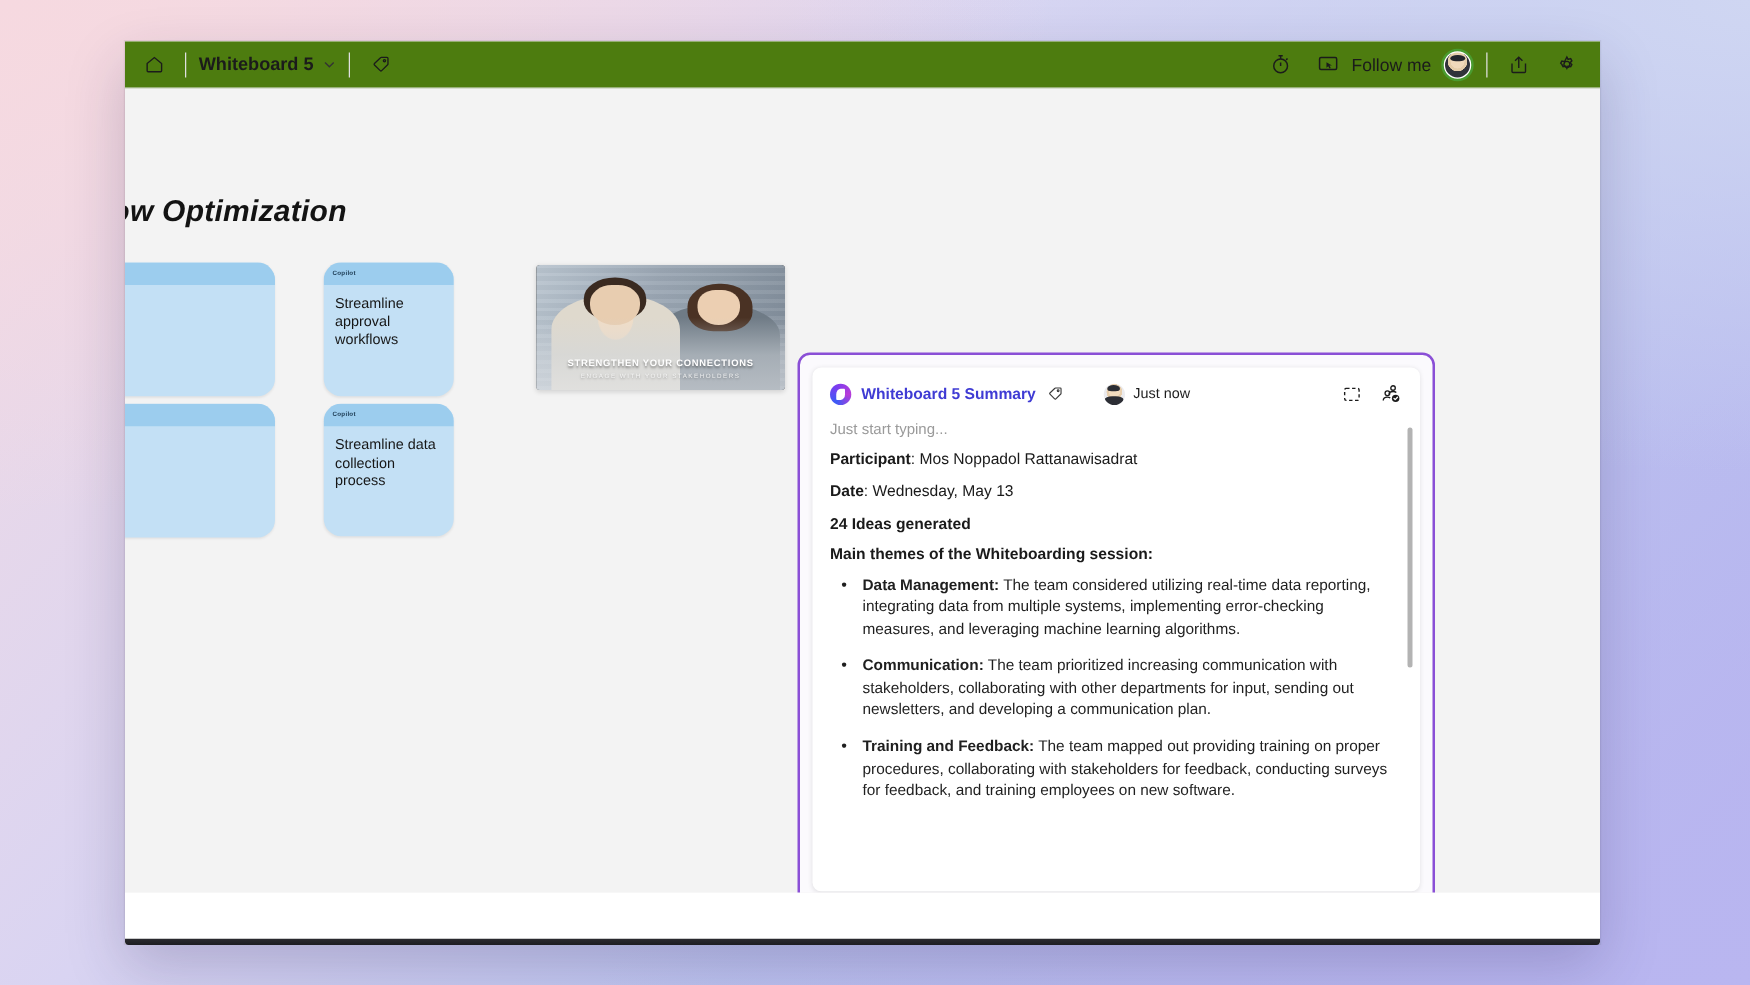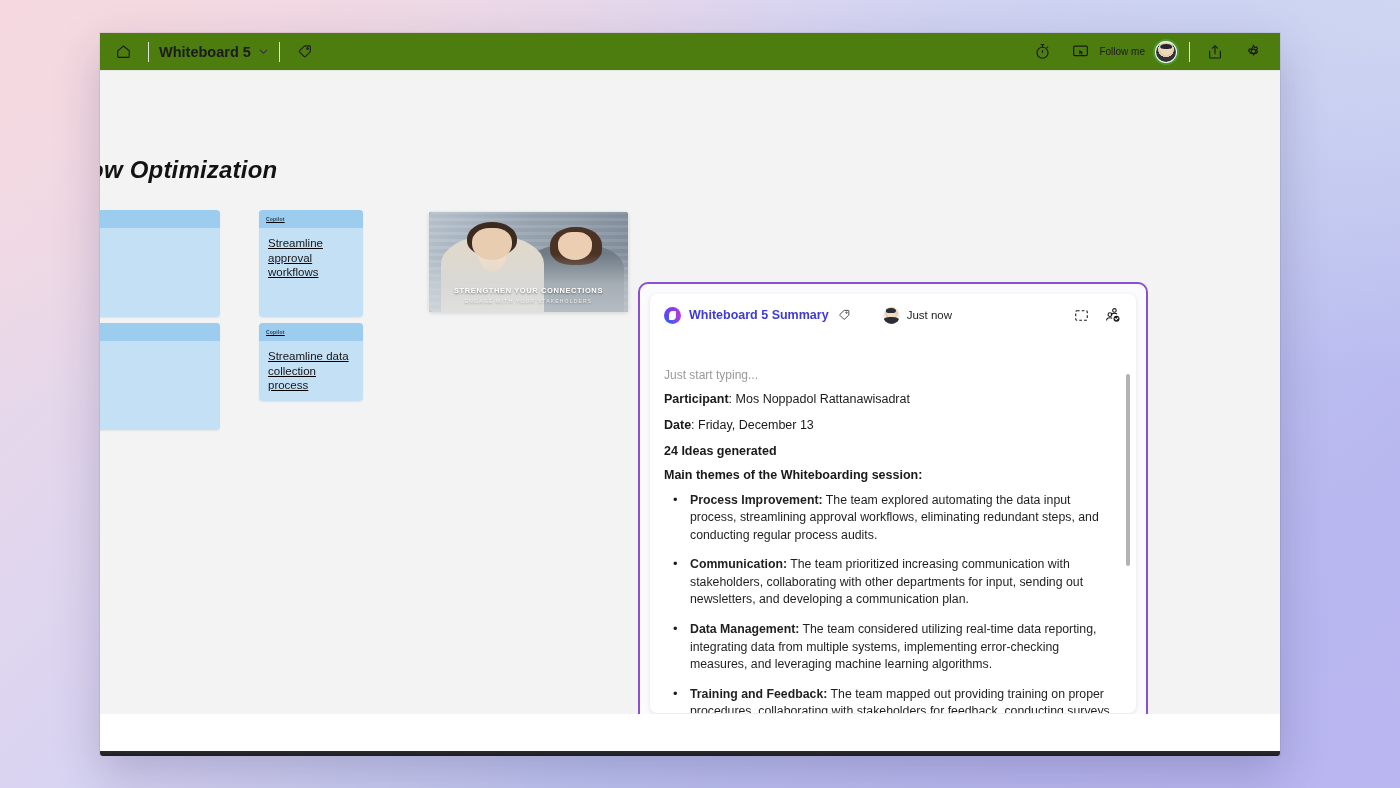--- a/index.html
+++ b/index.html
@@ -65,21 +65,21 @@
   }
   .cmd-btn {
     height: 30px; min-width: 30px; display: flex; align-items: center; justify-content: center;
     border-radius: 4px; cursor: pointer; color: #1b1b1b;
   }
   .cmd-sep { width: 1px; height: 20px; background: #e0e0e0; margin: 0 10px; }
   .wb-name { font-size: 14.5px; font-weight: 700; color: #1b1b1b; cursor: pointer; }
   .chev { margin-left: 7px; color: #444; }
   .cmd-spacer { flex: 1; }
   .followme {
-    font-size: 10px; color: #1b1b1b; margin: 0 8px 0 4px; cursor: pointer; white-space: nowrap; text-align: right;
+    font-size: 14px; color: #1b1b1b; margin: 0 8px 0 4px; cursor: pointer; white-space: nowrap; text-align: right;
   }
   .ring-avatar {
     width: 26px; height: 26px; border-radius: 50%; border: 2px solid #4a9b2f;
     padding: 1px; cursor: pointer; position: relative; background: #fff;
   }
   .ring-avatar > span {
     display: block; width: 100%; height: 100%; border-radius: 50%; overflow: hidden; position: relative;
     background: radial-gradient(circle at 50% 36%, #f0d9bb 0 34%, #e5cdaa 35% 48%, #30323a 49% 100%);
   }
   .ring-avatar > span::before {
@@ -94,22 +94,22 @@
     background: #f3f3f3;
   }
   .board-title {
     position: absolute; left: 2px; top: 85px;
     font-size: 24px; font-weight: 700; font-style: italic; color: #131313;
     white-space: nowrap; letter-spacing: .2px;
   }
 
   
   .note {
-    position: absolute; background: #c3e0f5; border-radius: 4px; overflow: hidden;
-    box-shadow: 0 1px 2px rgba(0,0,0,0.07); cursor: pointer; text-decoration: underline;
+    position: absolute; background: #c3e0f5; border-radius: 14px; overflow: hidden;
+    box-shadow: 0 1px 2px rgba(0,0,0,0.07); cursor: pointer;
   }
   .note-head {
     height: 18px; background: #9ccdee; display: flex; align-items: center; padding-left: 7px;
   }
   .note-head span { font-size: 5px; font-weight: 700; color: #1b3a52; letter-spacing: .2px; }
   .note-body { padding: 8px 9px; font-size: 11.5px; line-height: 1.27; color: #161616; }
 
   
   .videocard {
     position: absolute; border-radius: 3px; overflow: hidden; cursor: pointer;
@@ -166,21 +166,21 @@
   }
 
   
   .sumwrap {
     position: absolute; left: 538px; top: 211px; width: 510px; height: 443px;
     border: 2px solid #8a4fd6; border-radius: 10px; background: #fbfafd;
     padding: 10px;
   }
   .sumcard {
     width: 100%; height: 100%; background: #fff; border-radius: 7px;
-    box-shadow: 0 1px 4px rgba(0,0,0,.10); display: flex; flex-direction: column; overflow: hidden; gap: 32px;
+    box-shadow: 0 1px 4px rgba(0,0,0,.10); display: flex; flex-direction: column; overflow: hidden;
   }
   .sum-head { display: flex; align-items: center; padding: 12px 14px 6px 14px; }
   .copilot-mark {
     width: 17px; height: 17px; border-radius: 50%; flex: none;
     background: conic-gradient(from 210deg, #3b5bf5, #7a3df0, #b83bd8, #3b5bf5);
     position: relative; margin-right: 8px;
   }
   .copilot-mark::after {
     content: ""; position: absolute; left: 5px; top: 4px; width: 7px; height: 9px;
     border-radius: 50% 10% 50% 10%; background: #fff;
@@ -311,21 +311,21 @@
         <div class="note-body">Streamline approval workflows</div>
       </div>
 
       <div class="note" style="left:-30px; top:252px; width:178px; height:107px;">
         <div class="note-head">
           
         </div>
         <div class="note-body">edundant</div>
       </div>
 
-      <div class="note" style="left:187px; top:252px; width:104px; height:78px;">
+      <div class="note" style="left:187px; top:252px; width:104px; height:106px;">
         <div class="note-head">
           <span>Copilot</span>
         </div>
         <div class="note-body">Streamline data collection process</div>
       </div>
 
       <div class="videocard" style="left:357px; top:141px; width:199px; height:100px;">
         <div class="vc-img">
           <div class="vc-bg"></div>
           <div class="vc-blind"></div>
@@ -376,36 +376,33 @@
           </div>
         </div>
 
         <div class="sum-body">
           <div class="ghost">Just start typing...</div>
 
           <div class="kv">
             <b>Participant</b><span>: Mos Noppadol Rattanawisadrat</span>
           </div>
           <div class="kv">
-            <b>Date</b><span>: Friday, December 13</span>
+            <b>Date</b><span>: Wednesday, May 13</span>
           </div>
           <div class="themes-title">24 Ideas generated</div>
           <div class="themes-title">Main themes of the Whiteboarding session:</div>
 
           <ul class="bullets">
             <li>
-              <b>Process Improvement:</b><span> The team explored automating the data input process, streamlining approval workflows, eliminating redundant steps, and conducting regular process audits.</span>
+              <b>Data Management:</b><span> The team considered utilizing real-time data reporting, integrating data from multiple systems, implementing error-checking measures, and leveraging machine learning algorithms.</span>
             </li>
             <li>
               <b>Communication:</b><span> The team prioritized increasing communication with stakeholders, collaborating with other departments for input, sending out newsletters, and developing a communication plan.</span>
             </li>
             <li>
-              <b>Data Management:</b><span> The team considered utilizing real-time data reporting, integrating data from multiple systems, implementing error-checking measures, and leveraging machine learning algorithms.</span>
-            </li>
-            <li>
               <b>Training and Feedback:</b><span> The team mapped out providing training on proper procedures, collaborating with stakeholders for feedback, conducting surveys for feedback, and training employees on new software.</span>
             </li>
           </ul>
 
           <div class="sum-scroll"></div>
         </div>
 
       </div>
     </div>
 

